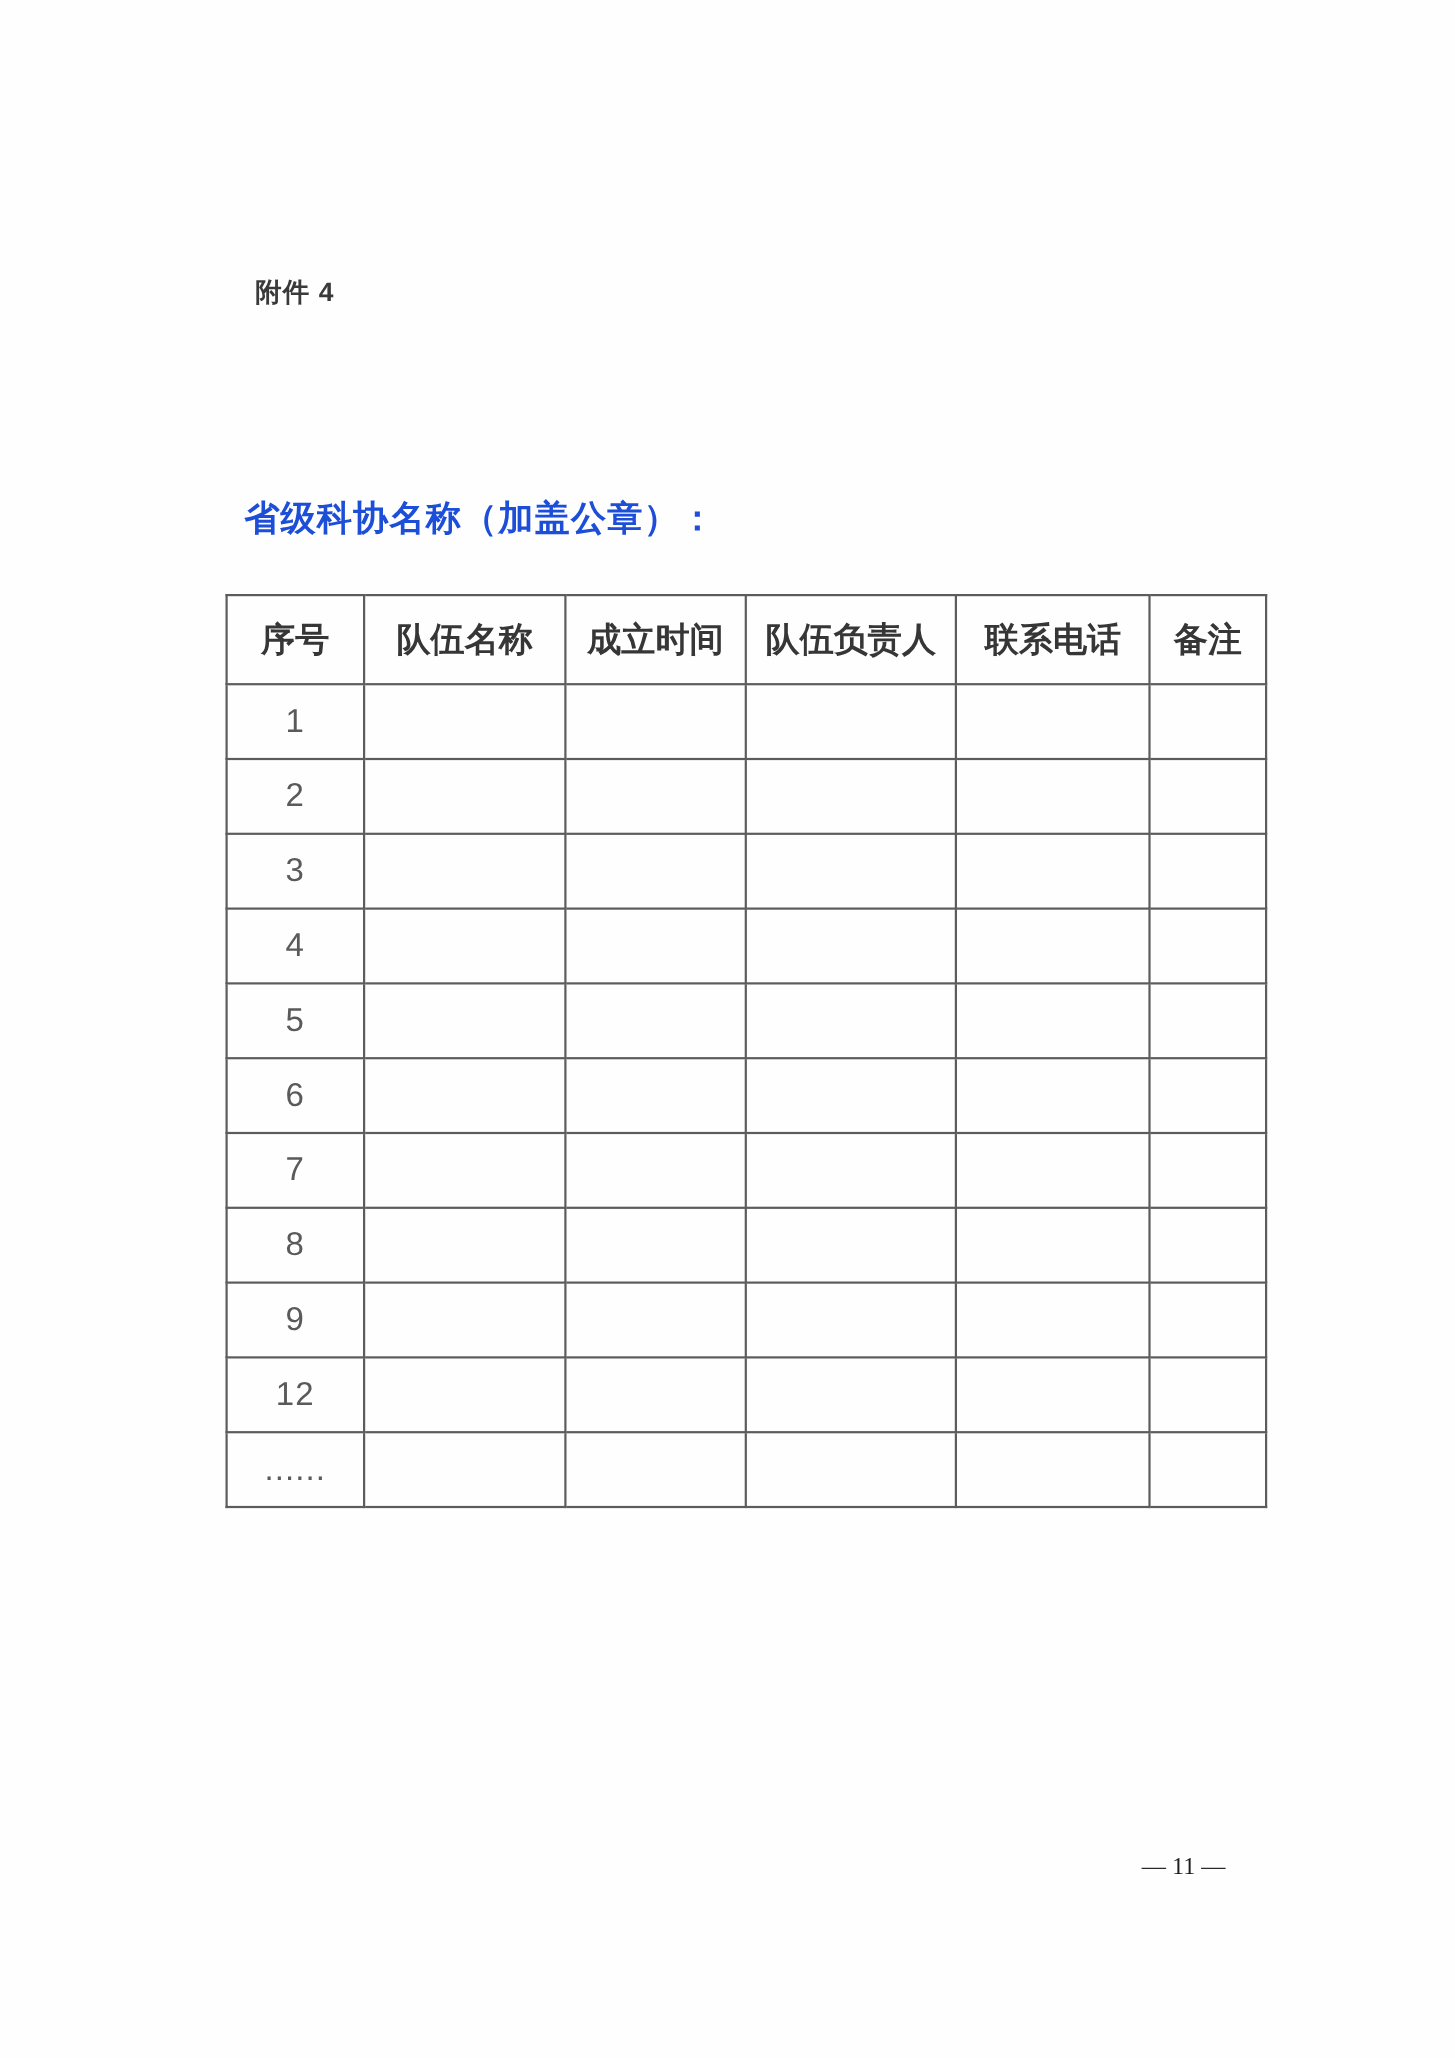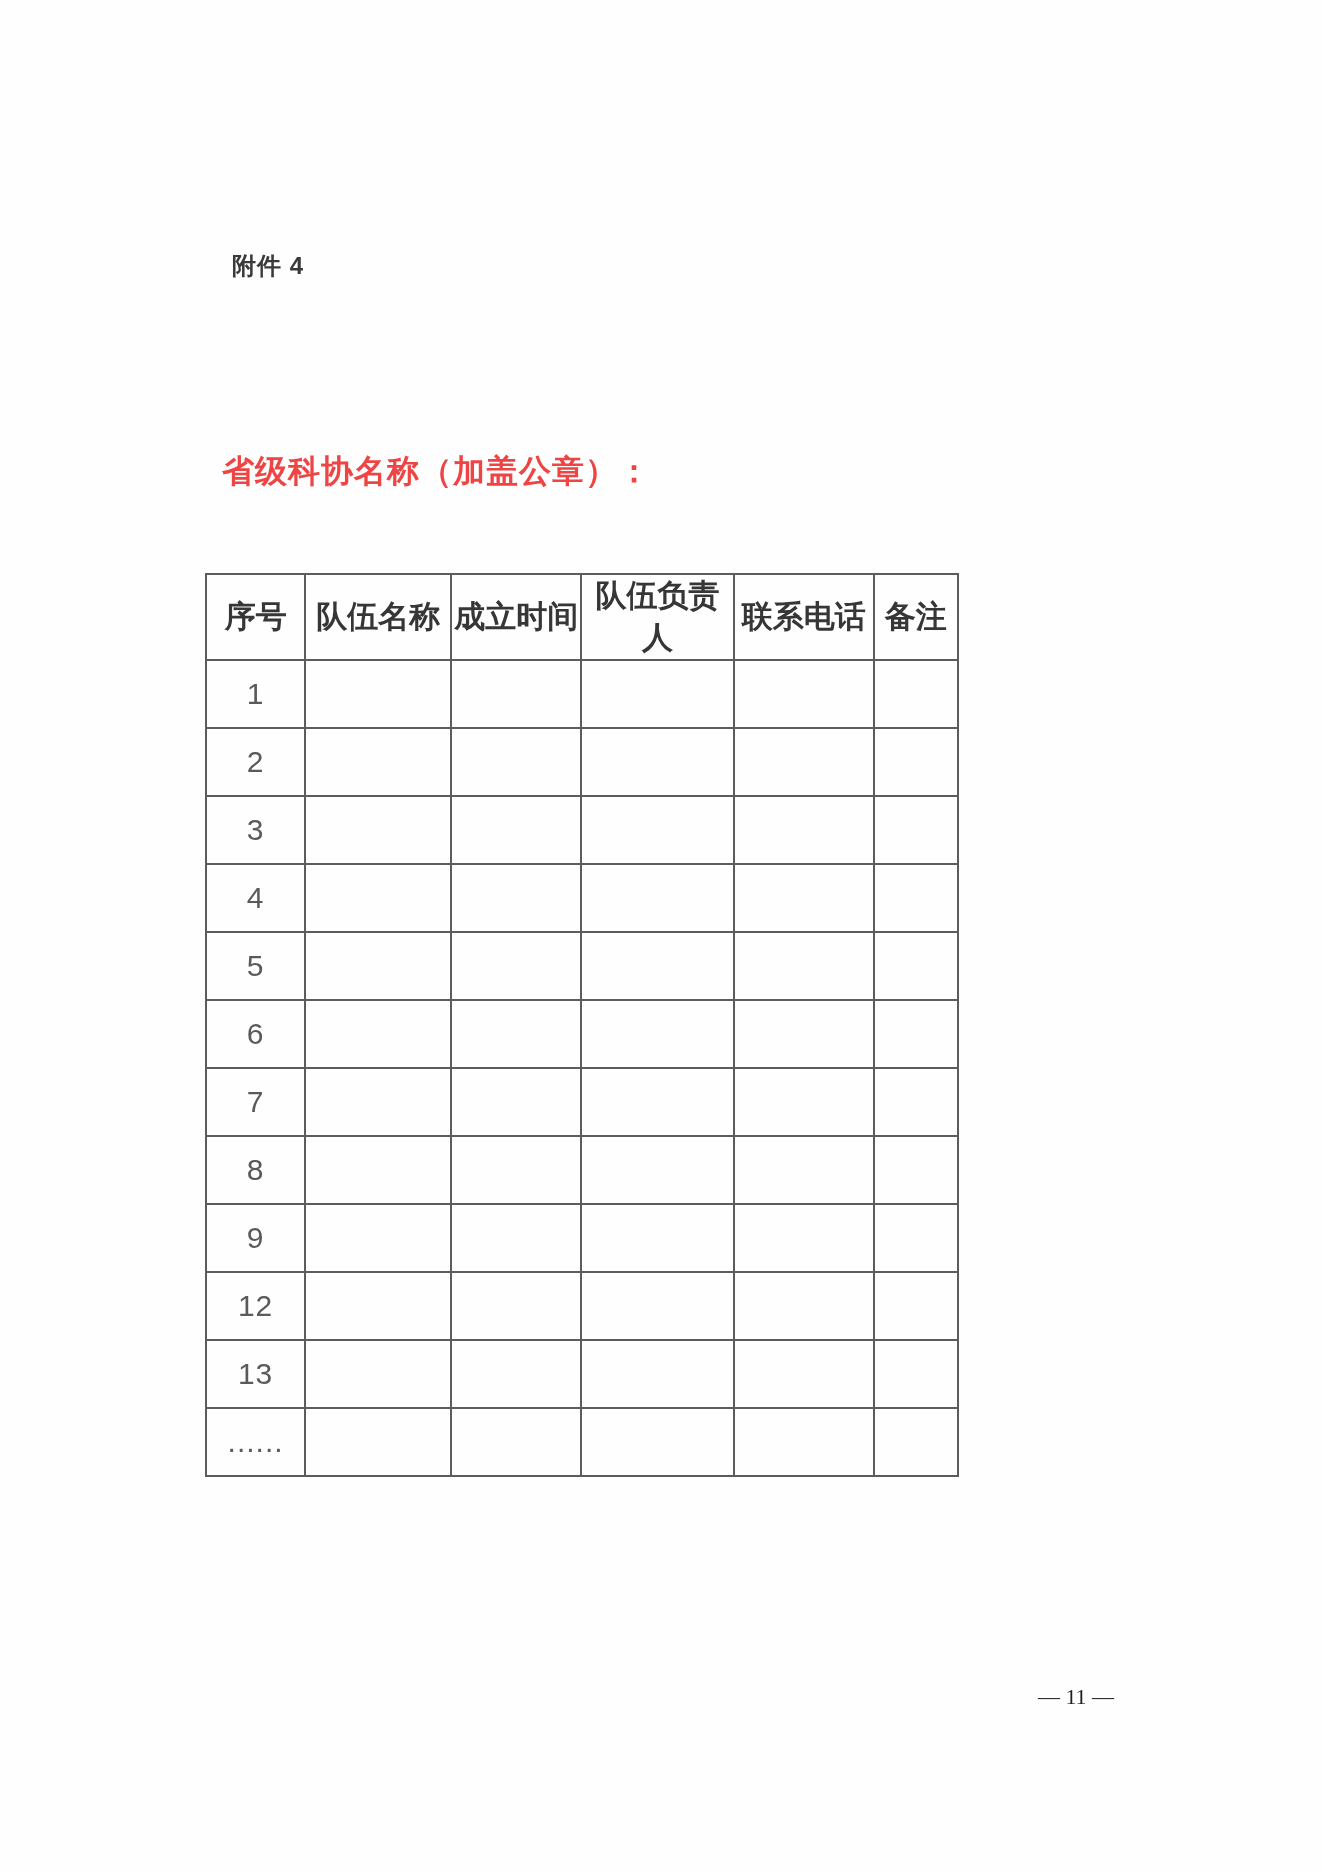--- a/index.html
+++ b/index.html
@@ -37,31 +37,30 @@
     font-weight: bold;
     color: #2e2e2e;
     letter-spacing: 1px;
   }
   .org-label {
     position: absolute;
     left: 222px;
     top: 450px;
     font-size: 32px;
     font-weight: bold;
-    color: #ef4444;
+    color: #1d4ed8;
     letter-spacing: 1px;
   }
   .summary-table {
     position: absolute;
     left: 205px;
     top: 540px;
-    width: 754px;
+    width: 947px;
     border-collapse: collapse;
     table-layout: fixed;
-    margin-top: 33px;
   }
   .summary-table th,
   .summary-table td {
     border: 2px solid #5c5c5c;
     padding: 0;
     text-align: center;
     vertical-align: middle;
     overflow: hidden;
   }
   .summary-table thead th {
@@ -193,28 +192,20 @@
         </tr>
         <tr>
           <td class="num-cell">12</td>
           <td></td>
           <td></td>
           <td></td>
           <td></td>
           <td></td>
         </tr>
         <tr>
-          <td class="num-cell">13</td>
-          <td></td>
-          <td></td>
-          <td></td>
-          <td></td>
-          <td></td>
-        </tr>
-        <tr>
           <td class="num-cell">......</td>
           <td></td>
           <td></td>
           <td></td>
           <td></td>
           <td></td>
         </tr>
       </tbody>
   </table>
 

